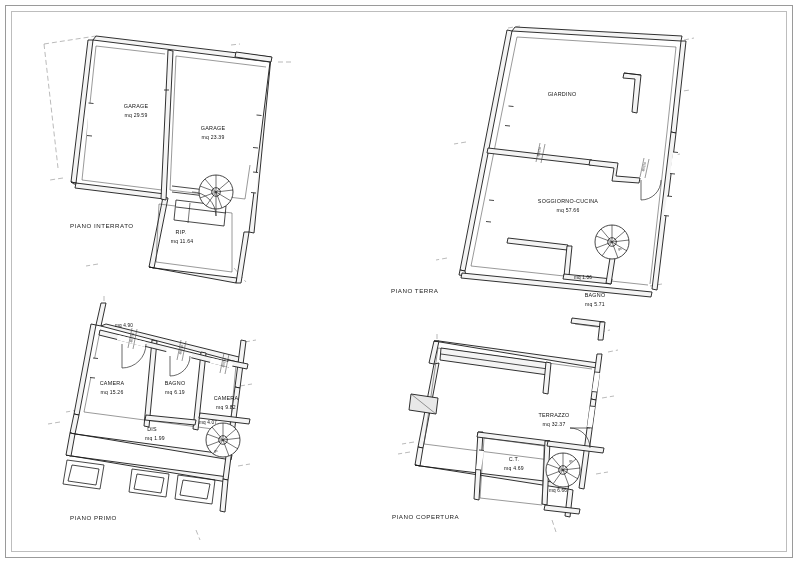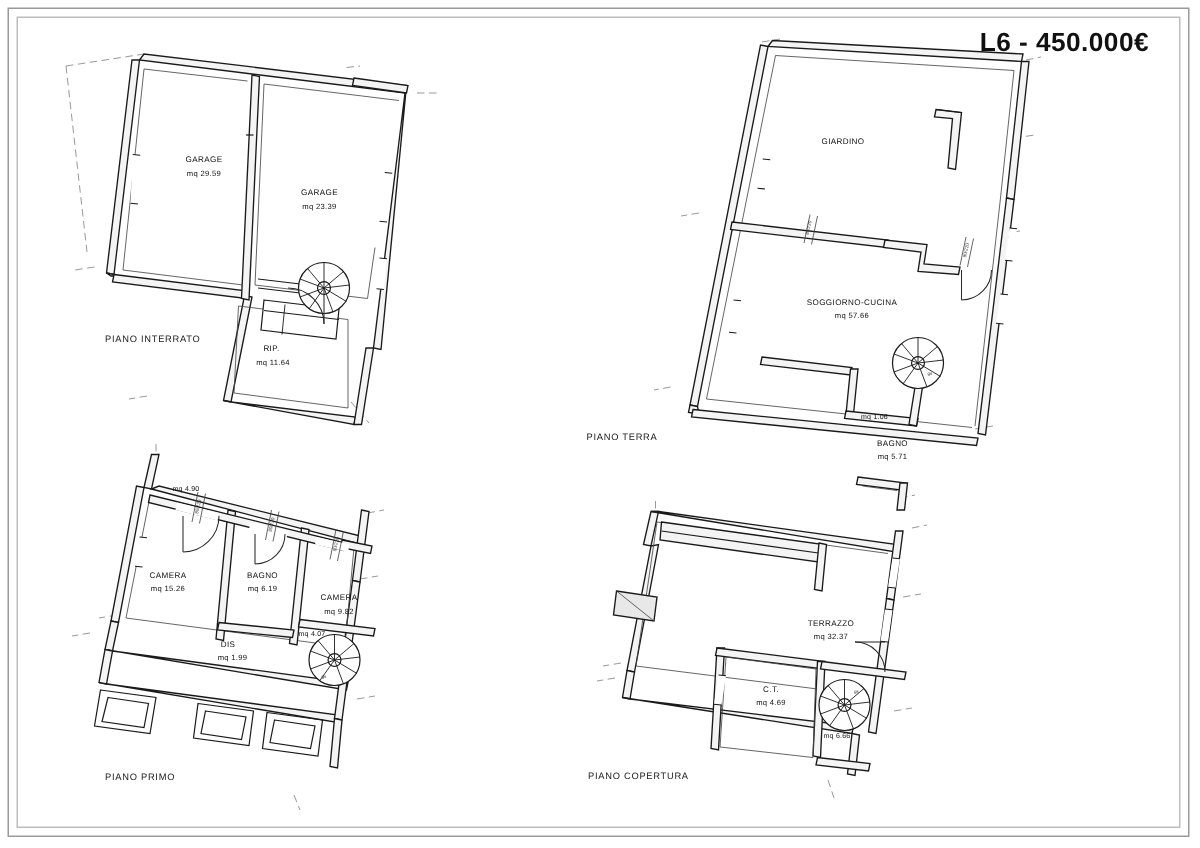--- a/index.html
+++ b/index.html
@@ -127,21 +127,20 @@
   }
 </style>
 </head>
 <body>
 
 <div id="sheet">
 
   <div class="frame-outer"></div>
   <div class="frame-inner"></div>
 
-  <div id="title-block">L6 - 450.000€</div>
 
   <svg class="plan-layer" viewBox="0 0 800 565">
 
     <g>
 
       <g>
         <path class="dashline" d="M 44 44 L 96 36"></path>
         <path class="dashline" d="M 44 44 L 58 168"></path>
         <path class="dashline" d="M 278 62 L 292 62"></path>
         <path class="dashline" d="M 234 268 L 246 282"></path>

